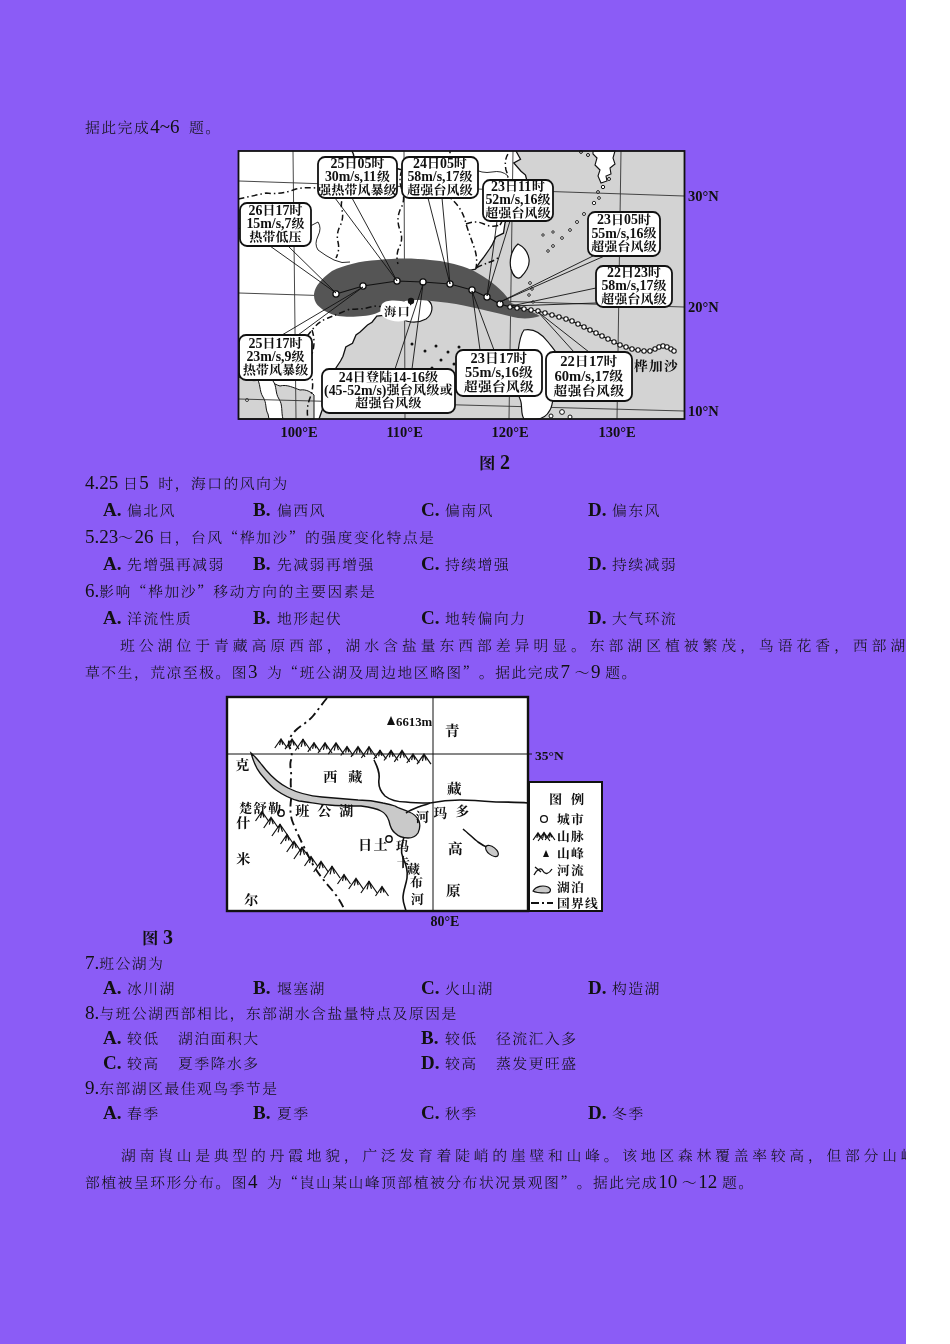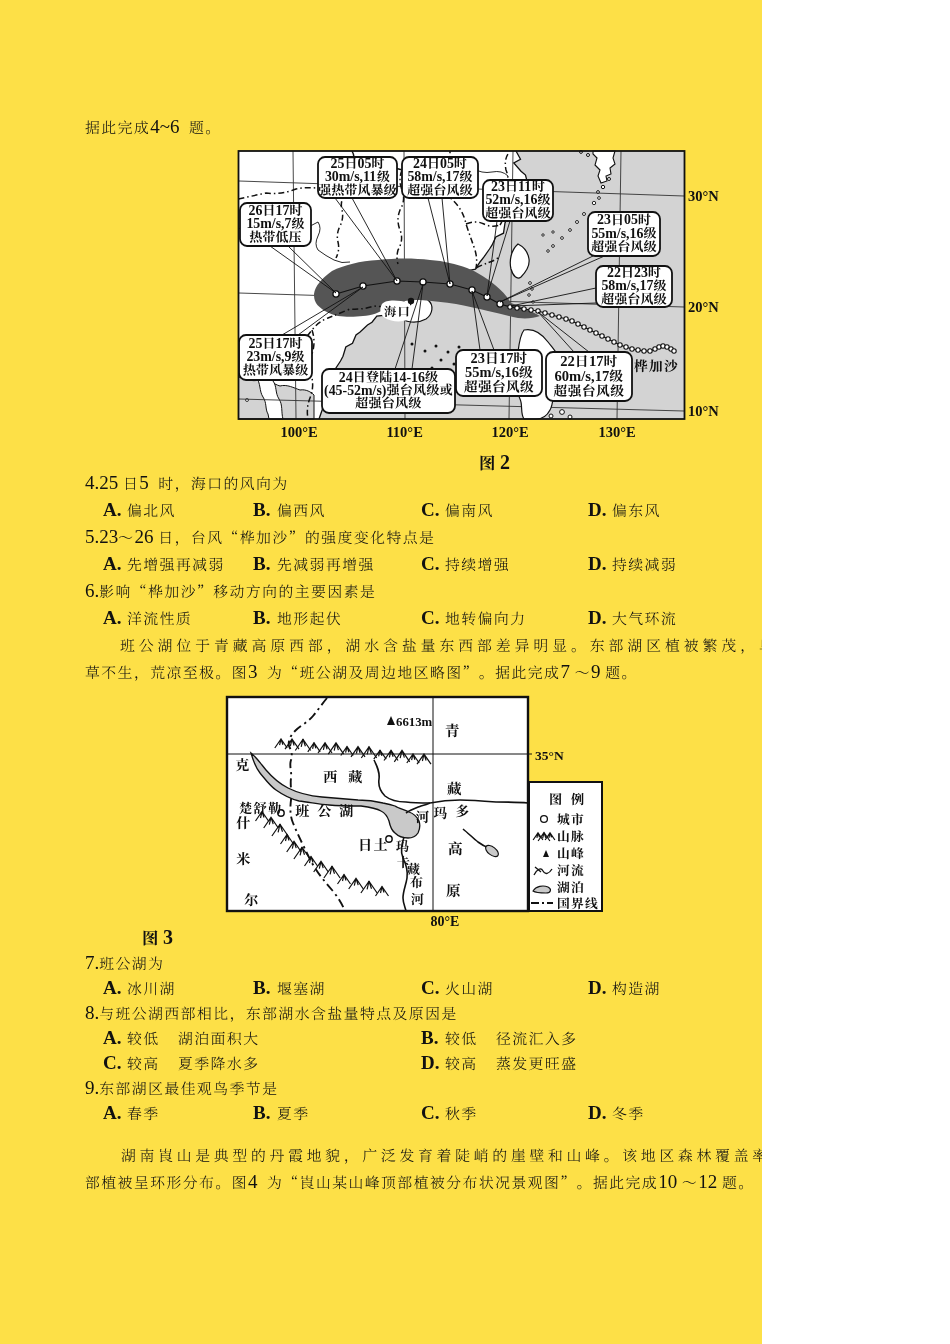--- a/index.html
+++ b/index.html
@@ -1,14 +1,14 @@
 <!DOCTYPE html>
 <html><head><meta charset="utf-8"><style>
 html,body{margin:0;padding:0;background:#fff;}
-#page{position:relative;width:762px;height:1344px;background:#fde047;overflow:hidden;}
+#page{position:relative;width:906px;height:1344px;background:#8b5cf6;overflow:hidden;}
 text{font-family:"Liberation Serif",serif;}
 </style></head><body>
 <div id="page">
 <svg width="950" height="1344" viewBox="0 0 950 1344" fill="#111">
 <defs>
         <path id="b4ec0" d="M335 -488 343 -460H576V81H600C647 81 700 50 700 38V-460H951C966 -460 976 -465 979 -476C934 -517 859 -578 859 -578L791 -488H700V-788C727 -792 735 -803 737 -817L576 -833V-488ZM240 -850C196 -653 108 -453 21 -328L33 -320C80 -354 123 -394 164 -439V89H186C233 89 281 63 283 54V-531C302 -535 310 -542 313 -551L263 -569C302 -631 337 -700 368 -777C391 -776 404 -785 408 -797Z"></path>
         <path id="b4f4e" d="M575 -99 566 -93C600 -56 635 5 642 58C739 128 829 -63 575 -99ZM853 -543 790 -457H749C741 -540 740 -627 743 -711C790 -717 834 -725 870 -733C901 -721 924 -721 935 -731L816 -844C747 -805 620 -752 504 -716L371 -758V-111C371 -86 364 -77 321 -53L390 73C403 66 418 52 427 30C530 -61 611 -145 655 -192L650 -202L486 -123V-429H643C662 -250 708 -87 807 28C842 68 912 109 960 71C984 52 975 17 950 -37L969 -197L958 -199C943 -159 923 -113 909 -89C900 -73 892 -72 880 -85C809 -157 770 -285 752 -429H938C953 -429 964 -434 967 -445C924 -484 853 -543 853 -543ZM486 -639V-686C533 -688 582 -692 630 -697C630 -616 633 -535 640 -457H486ZM290 -551 238 -570C276 -633 310 -703 339 -780C361 -779 374 -788 379 -801L217 -850C177 -657 95 -460 14 -334L26 -327C69 -361 110 -400 147 -444V89H168C212 89 257 65 259 56V-532C278 -535 286 -542 290 -551Z"></path>
         <path id="b4f8b" d="M819 -835V-51C819 -37 814 -32 797 -32C774 -32 664 -39 664 -39V-25C716 -17 739 -5 756 12C772 29 778 54 781 90C909 78 926 34 926 -43V-793C951 -797 961 -806 963 -821ZM650 -718V-540L554 -624L498 -565H438C455 -616 468 -669 477 -725H649C663 -725 674 -730 676 -741C635 -778 567 -831 567 -831L507 -753H276L284 -725H363C343 -557 303 -385 227 -258L239 -248C283 -290 320 -336 352 -386C370 -354 386 -317 390 -283C415 -262 442 -260 462 -268C424 -136 360 -18 251 70L260 81C520 -52 587 -284 616 -520C635 -523 645 -526 650 -533V-135H669C707 -135 752 -156 752 -166V-682C774 -685 780 -694 782 -706ZM371 -417C393 -455 412 -495 427 -537H508C503 -476 495 -416 483 -357C466 -381 431 -404 371 -417ZM163 -849C136 -663 79 -464 17 -334L30 -326C60 -356 87 -390 113 -427V89H132C173 89 218 67 219 59V-529C238 -531 247 -538 251 -547L194 -569C225 -634 252 -706 274 -782C297 -782 309 -790 313 -803Z"></path>
         <path id="b514b" d="M182 -559V-239H199C246 -239 298 -264 298 -275V-306H326C316 -123 249 -4 35 80L38 93C325 38 434 -87 455 -306H533V-32C533 45 555 65 656 65H760C929 65 969 44 969 -3C969 -24 962 -38 931 -49L928 -182H917C898 -121 882 -73 872 -55C866 -44 861 -41 847 -40C833 -40 804 -40 771 -40H681C649 -40 645 -44 645 -58V-306H697V-247H717C758 -247 814 -273 815 -282V-511C836 -515 849 -525 855 -533L742 -619L687 -559H556V-688H918C933 -688 944 -693 947 -704C901 -744 825 -800 825 -800L758 -716H556V-810C583 -814 591 -824 593 -838L439 -850V-716H60L68 -688H439V-559H305L182 -608ZM697 -334H298V-531H697Z"></path>
         <path id="b516c" d="M476 -754 320 -823C252 -623 130 -424 21 -307L32 -297C192 -393 330 -538 434 -738C458 -734 471 -742 476 -754ZM607 -282 597 -275C636 -225 678 -162 712 -97C541 -82 368 -72 252 -68C366 -166 494 -316 557 -421C579 -419 593 -427 598 -437L436 -525C400 -392 283 -161 212 -88C198 -74 133 -64 133 -64L200 79C211 75 221 67 229 53C437 11 605 -34 724 -72C745 -29 761 14 770 54C898 153 989 -123 607 -282ZM679 -803 599 -833 589 -827C631 -582 719 -433 866 -333C884 -382 929 -422 983 -432L985 -444C830 -509 702 -614 639 -749C656 -769 670 -787 679 -803Z"></path>

